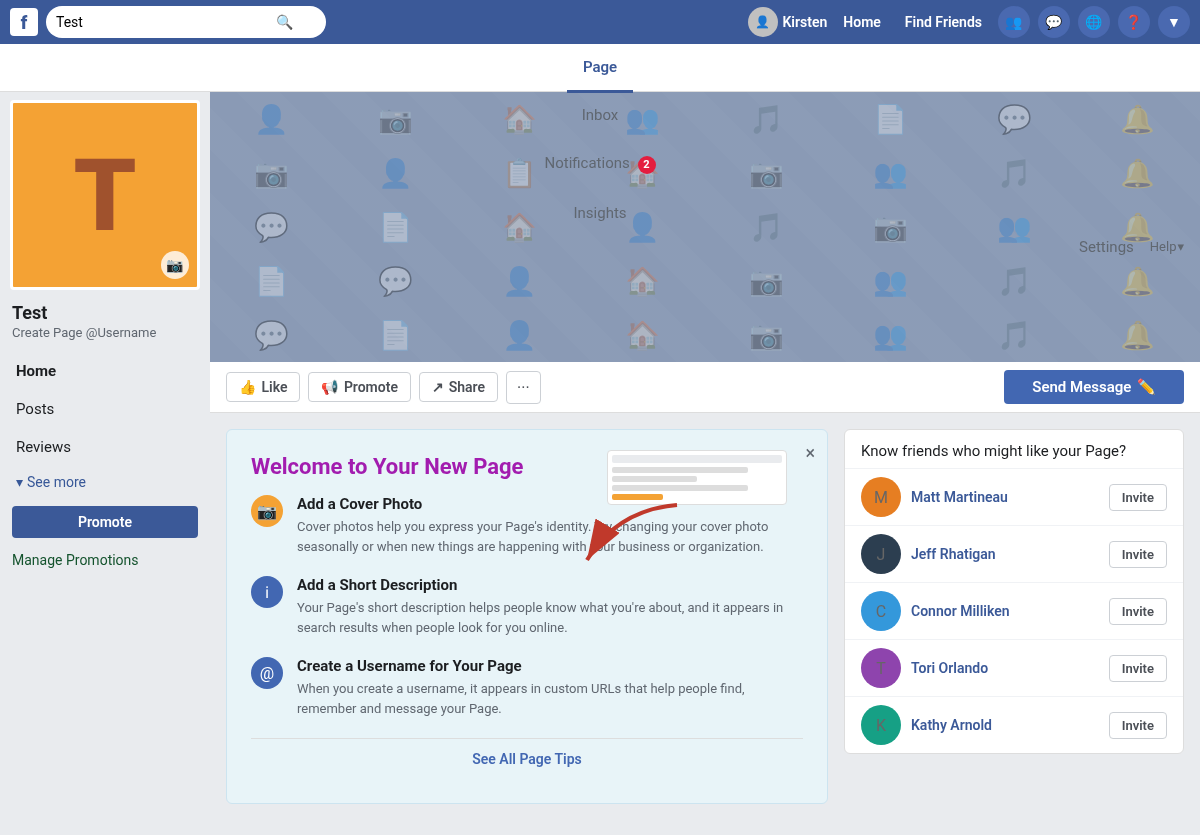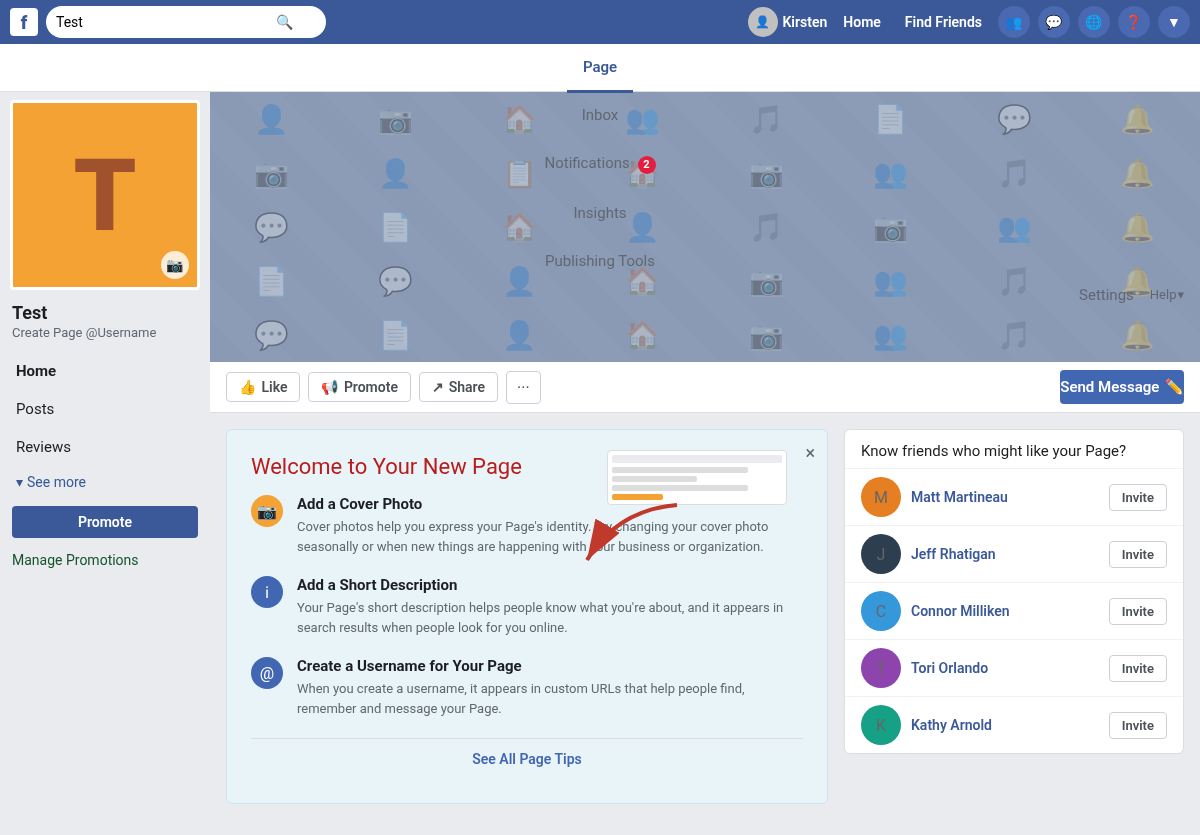--- a/index.html
+++ b/index.html
@@ -249,21 +249,21 @@
       font-size: 14px; font-weight: 600;
       color: #4b4f56;
       cursor: pointer;
     }
     .send-msg-btn {
       margin-left: auto;
       background: #4267b2;
       color: #fff;
       border: none;
       border-radius: 4px;
-      padding: 8px 0;
+      padding: 8px 28px;
       font-size: 15px; font-weight: 600;
       cursor: pointer;
       display: flex; align-items: center; gap: 6px;
     }
     .more-btn {
       padding: 6px 10px;
       border: 1px solid #ccd0d5;
       border-radius: 4px;
       background: #fff;
       font-size: 16px; cursor: pointer; color: #4b4f56;
@@ -283,22 +283,22 @@
       padding: 24px;
       flex: 1;
       position: relative;
     }
     .welcome-close {
       position: absolute; top: 12px; right: 12px;
       background: none; border: none;
       font-size: 18px; color: #606770; cursor: pointer;
     }
     .welcome-title {
-      font-size: 22px; font-weight: 400;
-      color: #b91c1c; margin-bottom: 10px;
+      font-size: 22px; font-weight: 700;
+      color: #a21caf; margin-bottom: 10px;
     }
     .welcome-desc {
       font-size: 14px; color: #4b4f56;
       line-height: 1.5; margin-bottom: 20px;
       max-width: 340px;
     }
 
     
     .welcome-illustration {
       position: absolute; right: 20px; top: 20px;
@@ -465,21 +465,20 @@
 </nav>
 
 <div class="page-tabs">
   <div class="page-tab active">Page</div>
   <div class="page-tab">Inbox</div>
   <div class="page-tab">
     <span>Notifications</span>
     <span class="tab-badge">2</span>
   </div>
   <div class="page-tab">Insights</div>
-  <div class="page-tab">Publishing Tools</div>
   <div class="page-tabs-right">
     <span class="page-tab-right">Settings</span>
     <span class="help-btn">
       <span>Help</span>
       <span>▾</span>
     </span>
   </div>
 </div>
 
 <div class="page-body">

